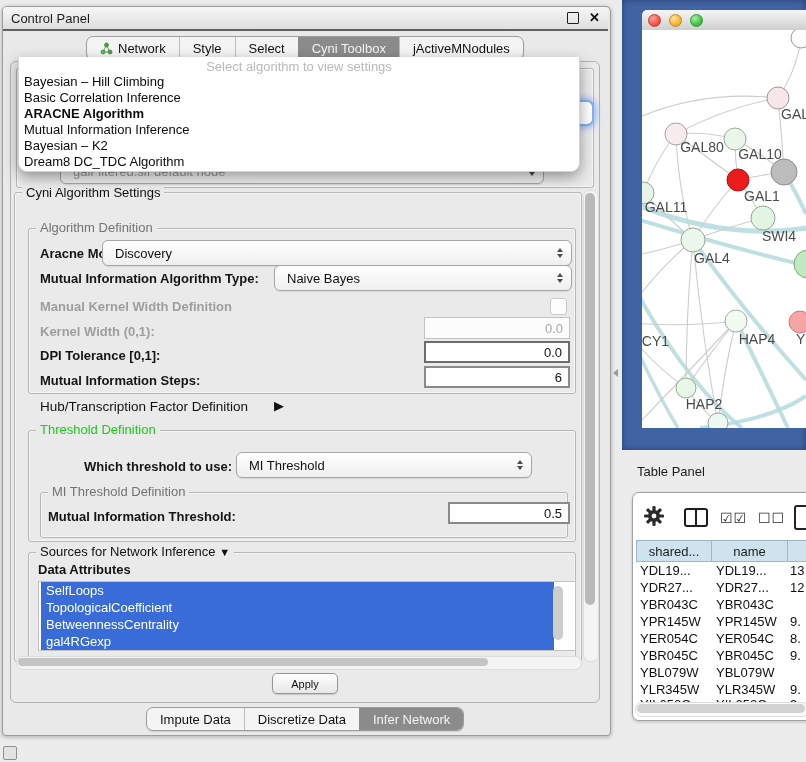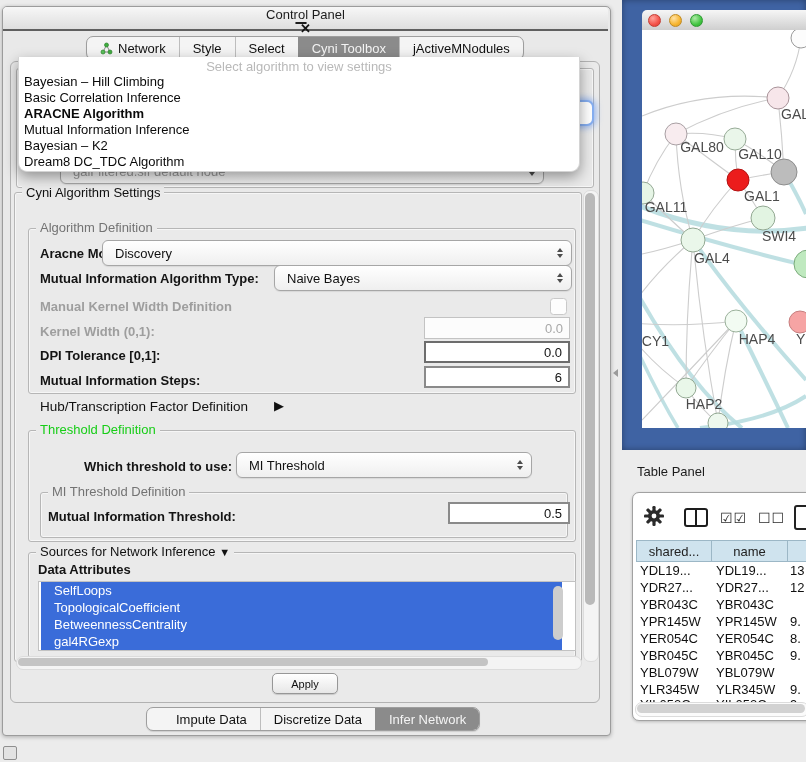--- a/index.html
+++ b/index.html
@@ -42,21 +42,21 @@
   .combo .arrows{margin-left:auto;margin-right:8px;display:flex;flex-direction:column;gap:2px;}
   .tri-up{width:0;height:0;border-left:3.5px solid transparent;border-right:3.5px solid transparent;border-bottom:4.5px solid #4c4c4c;}
   .tri-dn{width:0;height:0;border-left:3.5px solid transparent;border-right:3.5px solid transparent;border-top:4.5px solid #4c4c4c;}
 
   .field{display:flex;align-items:center;justify-content:flex-end;background:#fff;font-size:13px;
          padding-right:6px;border:2px solid #7a7a7a;}
   .field-dis{border:1px solid #c3c3c3;background:#fcfcfc;color:#a8a8a8;}
   .checkbox{border:1px solid #c9c9c9;border-radius:3.5px;background:#fdfdfd;}
 
   .listbox{background:#fff;border:1px solid #c2c2c2;overflow:hidden;}
-  .list-item{height:17px;line-height:17px;background:#3a6cd9;color:#fff;font-size:13px;padding-left:13px;
+  .list-item{height:17px;line-height:17px;background:#3a6cd9;color:#fff;font-size:13px;padding-left:5px;
              margin:0 0 0 2px;width:508px;white-space:nowrap;}
 
   .sb-track{background:#f4f4f4;border:1px solid #dcdcdc;border-radius:7px;}
   .sb-thumb{background:#b9b9b9;border-radius:5px;}
 
   .btn{display:flex;align-items:center;justify-content:center;font-size:11px;color:#111;
        background:linear-gradient(#ffffff,#e7e7e7);border:1px solid #979797;border-radius:5px;
        box-shadow:0 1px 1px rgba(0,0,0,.15);}
 
   
@@ -93,21 +93,21 @@
   .mini-icon{border:1px solid #8f8f8f;background:#e3e3e3;border-radius:2px;}
   .split-arrow{width:0;height:0;border-top:4px solid transparent;border-bottom:4px solid transparent;border-right:5px solid #9a9a9a;}
 </style>
 </head>
 <body>
 
 <div id="page">
 
   <div class="abs panel-window" style="left:2px;top:6px;width:607px;height:728px;"></div>
 
-  <div class="abs titlebar" style="left:3px;top:7px;width:589px;height:22px;flex-direction:column;">
+  <div class="abs titlebar" style="left:3px;top:7px;width:589px;height:22px;">
     <span>Control Panel</span>
     <span class="spacer"></span>
     <span class="float-icon"></span>
     <span class="close-glyph">✕</span>
   </div>
 
   <div class="abs seg" style="left:86px;top:36px;">
     <div class="seg-item">
       <svg width="13" height="13">
         <line x1="6.5" y1="3" x2="3" y2="10" stroke="#8a8a8a" stroke-width="1"></line>
@@ -230,21 +230,21 @@
     <div class="list-item">gal4RGexp</div>
     <div class="sb-thumb abs" style="left:514px;top:4px;width:10px;height:54px;background:#cdcdcd;"></div>
   </div>
 
   <div class="abs sb-track" style="left:16px;top:656px;width:564px;height:12px;">
     <div class="sb-thumb abs" style="left:1px;top:1px;width:470px;height:8px;background:#c4c4c4;"></div>
   </div>
 
   <button class="btn abs" style="left:272px;top:673px;width:66px;height:21px;">Apply</button>
 
-  <div class="abs seg" style="left:146px;top:707px;padding-left:16px;">
+  <div class="abs seg" style="left:146px;top:707px;">
     <div class="seg-item">
       <span>Impute Data</span>
     </div>
     <div class="seg-item">
       <span>Discretize Data</span>
     </div>
     <div class="seg-item seg-sel">
       <span>Infer Network</span>
     </div>
   </div>

